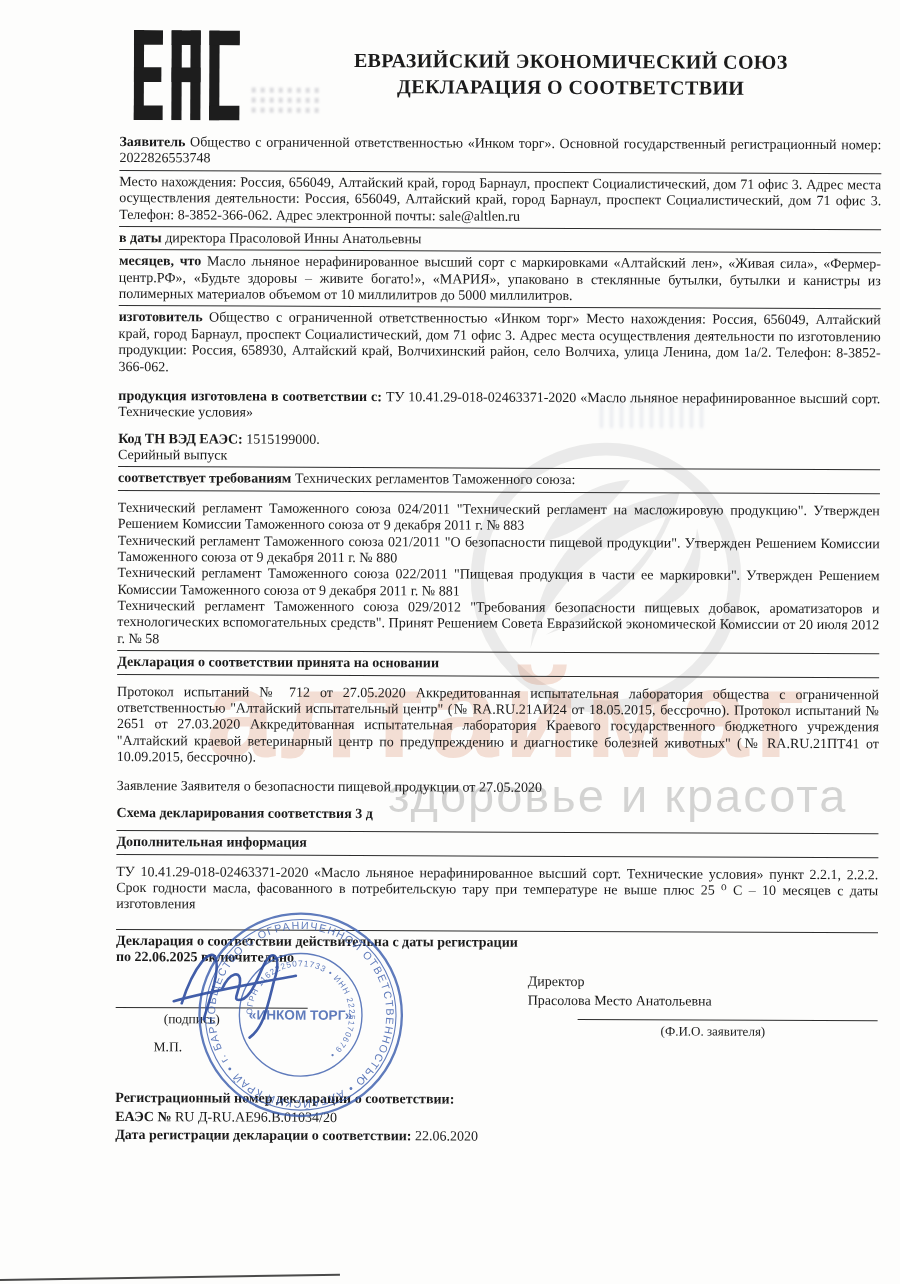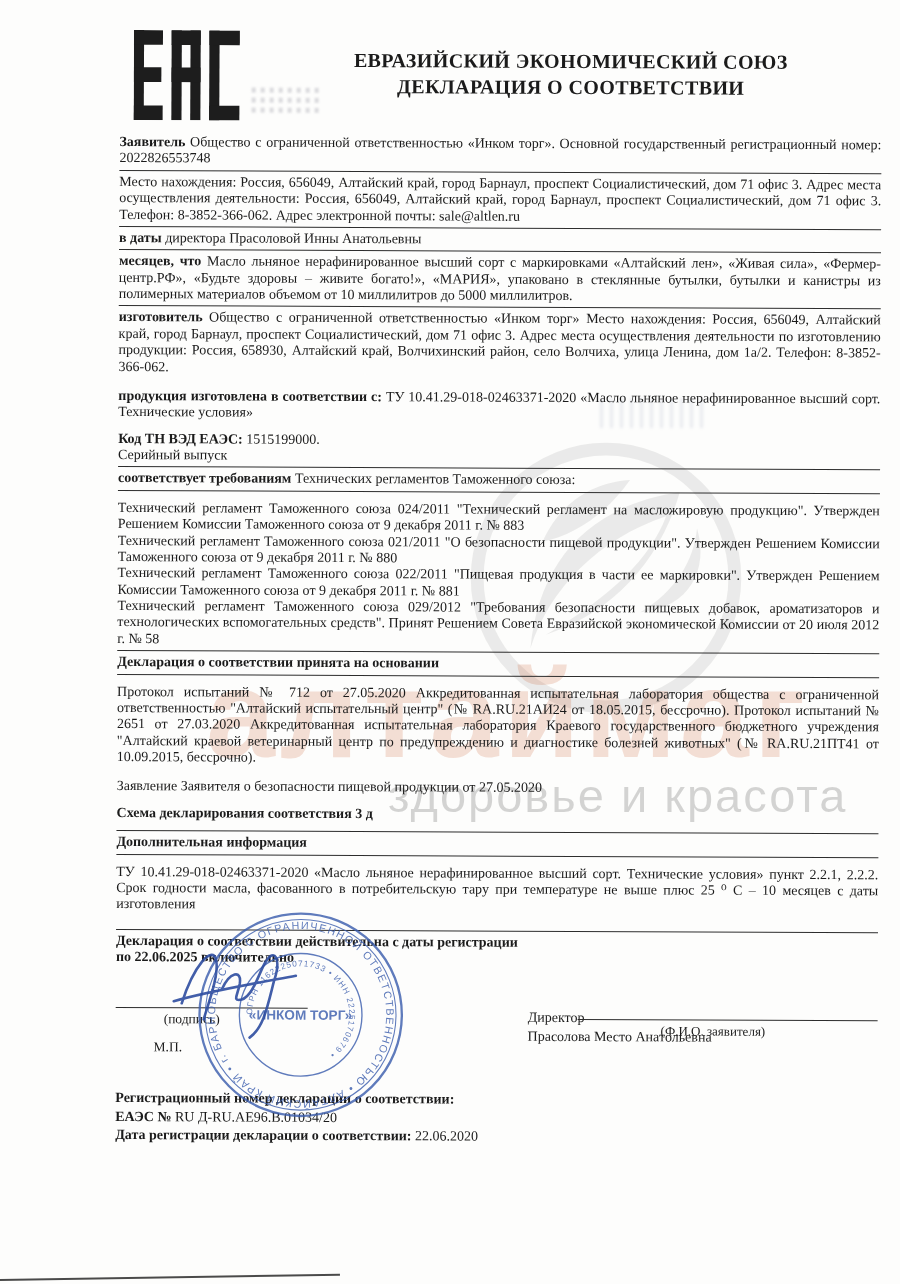--- a/index.html
+++ b/index.html
@@ -12,21 +12,21 @@
   .scribble{position:absolute;left:132px;top:60px;width:70px;height:42px;opacity:.35;filter:blur(1px);}
   .scribble div{height:5px;margin:5px 0;background:repeating-linear-gradient(90deg,#9a9aa5 0 4px,transparent 4px 9px);}
   .p{font-size:14px;line-height:1.17;text-align:justify;margin:0;}
   .b{font-weight:bold;}
   .rule{border:none;border-top:1.6px solid #2d2d2d;margin:3px 0 3px 0;}
   .gap6{height:6px;}.gap10{height:10px;}.gap13{height:13px;}
   .sig-wrap{position:relative;height:118px;margin-top:4px;}
   .sig-line{position:absolute;left:0;top:38px;width:192px;border-top:1.4px solid #2d2d2d;}
   .sig-cap{position:absolute;left:48px;top:42px;font-size:13.5px;}
   .mp{position:absolute;left:38px;top:70px;font-size:13.5px;text-align:center;}
-  .dir{position:absolute;left:412px;top:2px;font-size:14px;line-height:1.35;margin-top:36px;}
+  .dir{position:absolute;left:412px;top:2px;font-size:14px;line-height:1.35;}
   .fio-line{position:absolute;left:462px;top:48px;width:300px;border-top:1.4px solid #2d2d2d;}
   .fio-cap{position:absolute;left:545px;top:52px;font-size:13px;}
   .stamp{position:absolute;left:78px;top:-62px;opacity:.82;z-index:3;}
   .autograph{position:absolute;left:52px;top:-38px;z-index:4;}
   .reg{font-size:14px;line-height:1.3;margin-top:2px;}
   .wm{position:absolute;z-index:0;pointer-events:none;}
   .wm-circle{left:460px;top:432px;opacity:.16;}
   .wm-brand{left:206px;top:652px;font-family:"Liberation Sans","DejaVu Sans",sans-serif;font-weight:bold;font-size:124px;letter-spacing:5px;color:#c2410c;opacity:.16;line-height:1;}
   .wm-tag{left:388px;top:772px;font-family:"Liberation Sans","DejaVu Sans",sans-serif;font-size:47px;letter-spacing:2px;color:#000000;opacity:.16;line-height:1;}
   .smudge{position:absolute;left:600px;top:398px;width:110px;height:30px;opacity:.18;filter:blur(1.5px);background:repeating-linear-gradient(90deg,#8a93b0 0 3px,transparent 3px 10px);z-index:0;}

